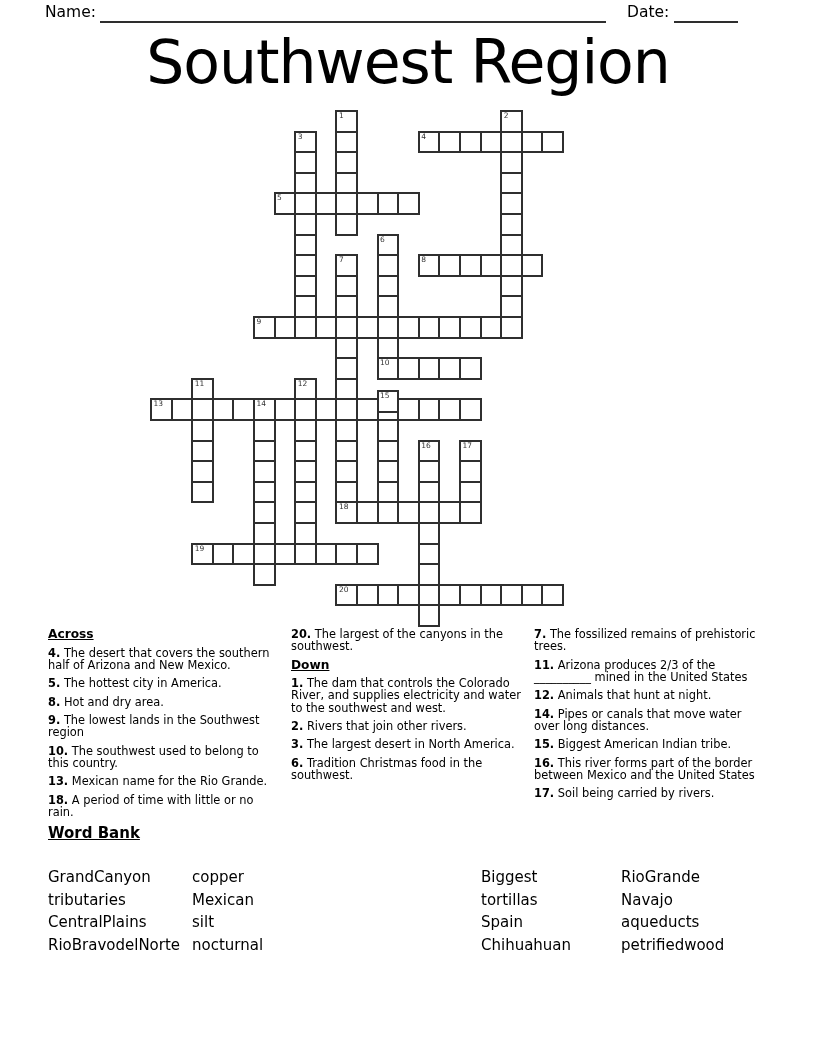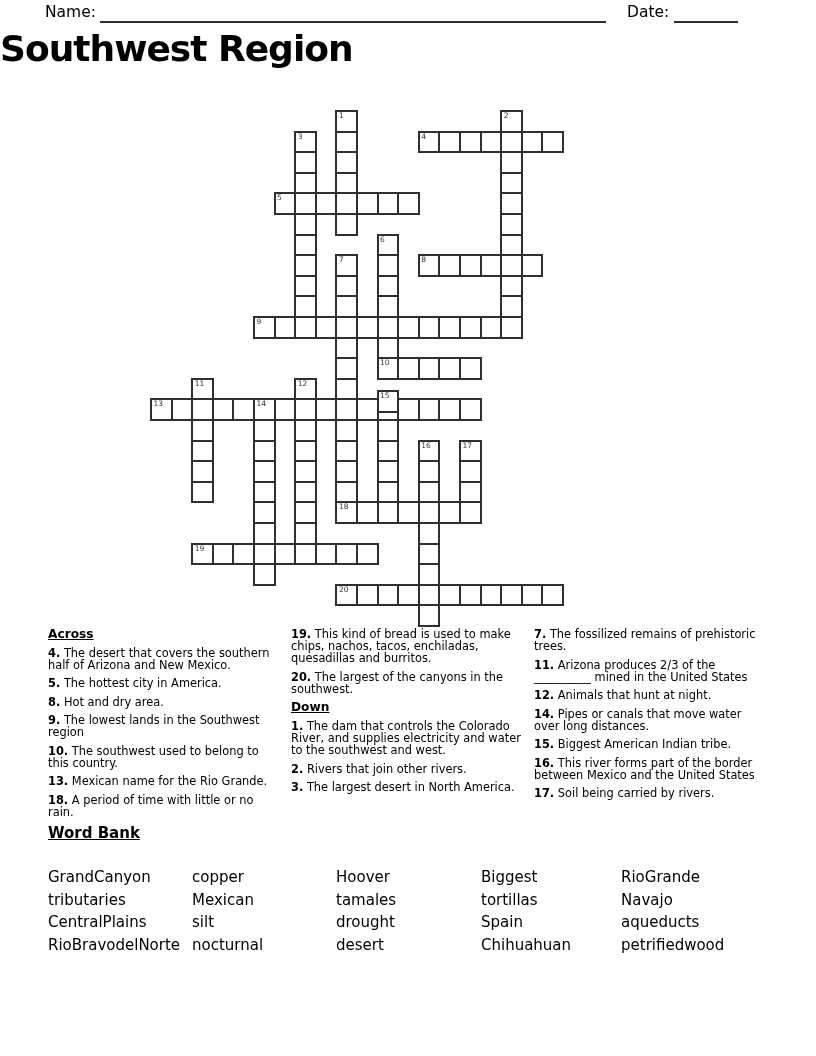--- a/index.html
+++ b/index.html
@@ -4,22 +4,22 @@
 <style>
   html,body{margin:0;padding:0;background:#fff;}
   .page{position:relative;width:816px;height:1056px;background:#fff;overflow:hidden;
         font-family:"DejaVu Sans",sans-serif;color:#000;}
 
   
   .hdr-label{position:absolute;top:3px;font-size:15.5px;}
   .hline{position:absolute;top:21px;height:0;border-bottom:2px solid #2e2e2e;}
 
   
-  .title{position:absolute;left:0;top:28px;width:816px;margin:0;
-         font-size:36px;font-weight:700;letter-spacing:-1px;line-height:1.15;}
+  .title{position:absolute;left:0;top:28px;width:816px;margin:0;text-align:center;
+         font-size:60px;font-weight:400;letter-spacing:-1px;line-height:1.15;}
 
   
   .grid{position:absolute;left:0;top:0;width:816px;height:660px;}
   .cell{position:absolute;width:22.6px;height:22.6px;box-sizing:border-box;
         border:2px solid #2f2f2f;background:#fff;}
   .cellnum{position:absolute;top:0;left:1.5px;font-size:7.5px;line-height:8.5px;color:#333;}
 
   
   .cluecol{position:absolute;top:628px;}
   .clue{font-size:11.4px;line-height:12.2px;margin:0 0 6.2px;}
@@ -242,26 +242,26 @@
       <p class="clue-head">Across</p>
       <p class="clue"><b>4.</b> The desert that covers the southern half of Arizona and New Mexico.</p>
       <p class="clue"><b>5.</b> The hottest city in America.</p>
       <p class="clue"><b>8.</b> Hot and dry area.</p>
       <p class="clue"><b>9.</b> The lowest lands in the Southwest region</p>
       <p class="clue"><b>10.</b> The southwest used to belong to this country.</p>
       <p class="clue"><b>13.</b> Mexican name for the Rio Grande.</p>
       <p class="clue"><b>18.</b> A period of time with little or no rain.</p>
     </div>
   <div class="cluecol" style="left:291px;width:231px">
-      <p class="clue"><b>19.</b> This kind of bread is used to make chips, nachos, tacos, enchiladas, quesadillas and burritos.</p>
       <p class="clue"><b>20.</b> The largest of the canyons in the southwest.</p>
       <p class="clue-head">Down</p>
       <p class="clue"><b>1.</b> The dam that controls the Colorado River, and supplies electricity and water to the southwest and west.</p>
       <p class="clue"><b>2.</b> Rivers that join other rivers.</p>
       <p class="clue"><b>3.</b> The largest desert in North America.</p>
+      <p class="clue"><b>6.</b> Tradition Christmas food in the southwest.</p>
     </div>
   <div class="cluecol" style="left:534px;width:235px">
       <p class="clue"><b>7.</b> The fossilized remains of prehistoric trees.</p>
       <p class="clue"><b>11.</b> Arizona produces 2/3 of the __________ mined in the United States</p>
       <p class="clue"><b>12.</b> Animals that hunt at night.</p>
       <p class="clue"><b>14.</b> Pipes or canals that move water over long distances.</p>
       <p class="clue"><b>15.</b> Biggest American Indian tribe.</p>
       <p class="clue"><b>16.</b> This river forms part of the border between Mexico and the United States</p>
       <p class="clue"><b>17.</b> Soil being carried by rivers.</p>
     </div>
@@ -272,26 +272,20 @@
       <div class="wb-word">tributaries</div>
       <div class="wb-word">CentralPlains</div>
       <div class="wb-word">RioBravodelNorte</div>
     </div>
   <div class="wbcol" style="left:192px">
       <div class="wb-word">copper</div>
       <div class="wb-word">Mexican</div>
       <div class="wb-word">silt</div>
       <div class="wb-word">nocturnal</div>
     </div>
-  <div class="wbcol" style="left:336px">
-      <div class="wb-word">Hoover</div>
-      <div class="wb-word">tamales</div>
-      <div class="wb-word">drought</div>
-      <div class="wb-word">desert</div>
-    </div>
   <div class="wbcol" style="left:481px">
       <div class="wb-word">Biggest</div>
       <div class="wb-word">tortillas</div>
       <div class="wb-word">Spain</div>
       <div class="wb-word">Chihuahuan</div>
     </div>
   <div class="wbcol" style="left:621px">
       <div class="wb-word">RioGrande</div>
       <div class="wb-word">Navajo</div>
       <div class="wb-word">aqueducts</div>

